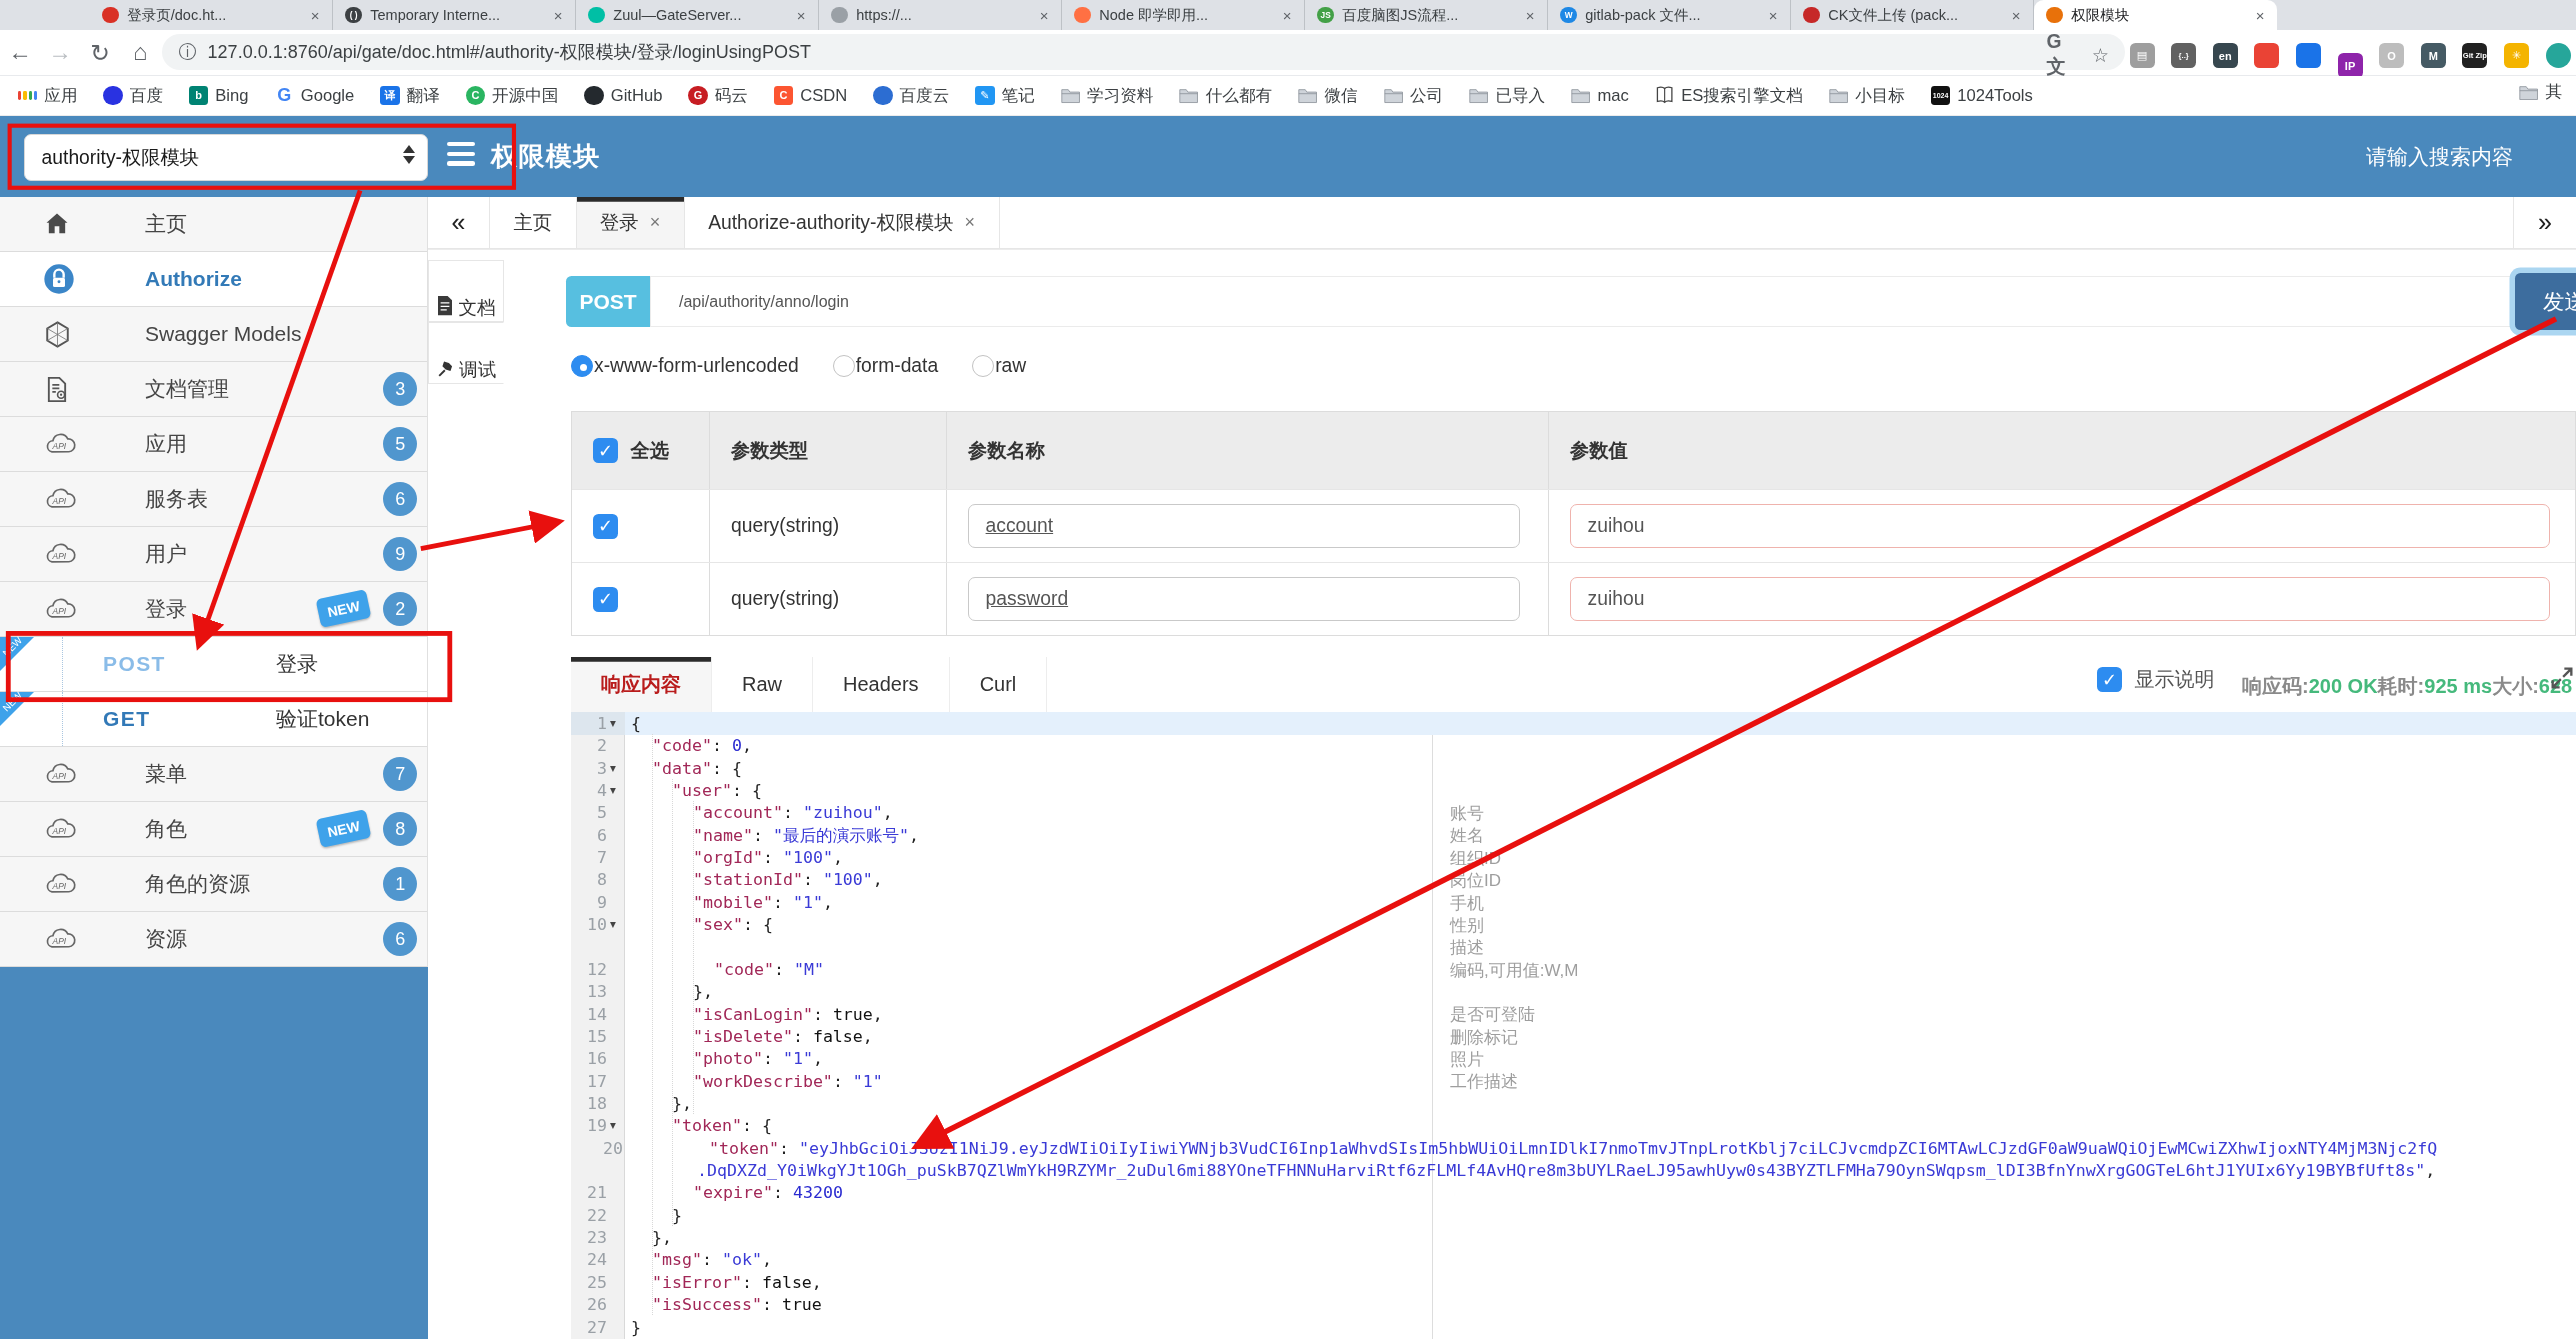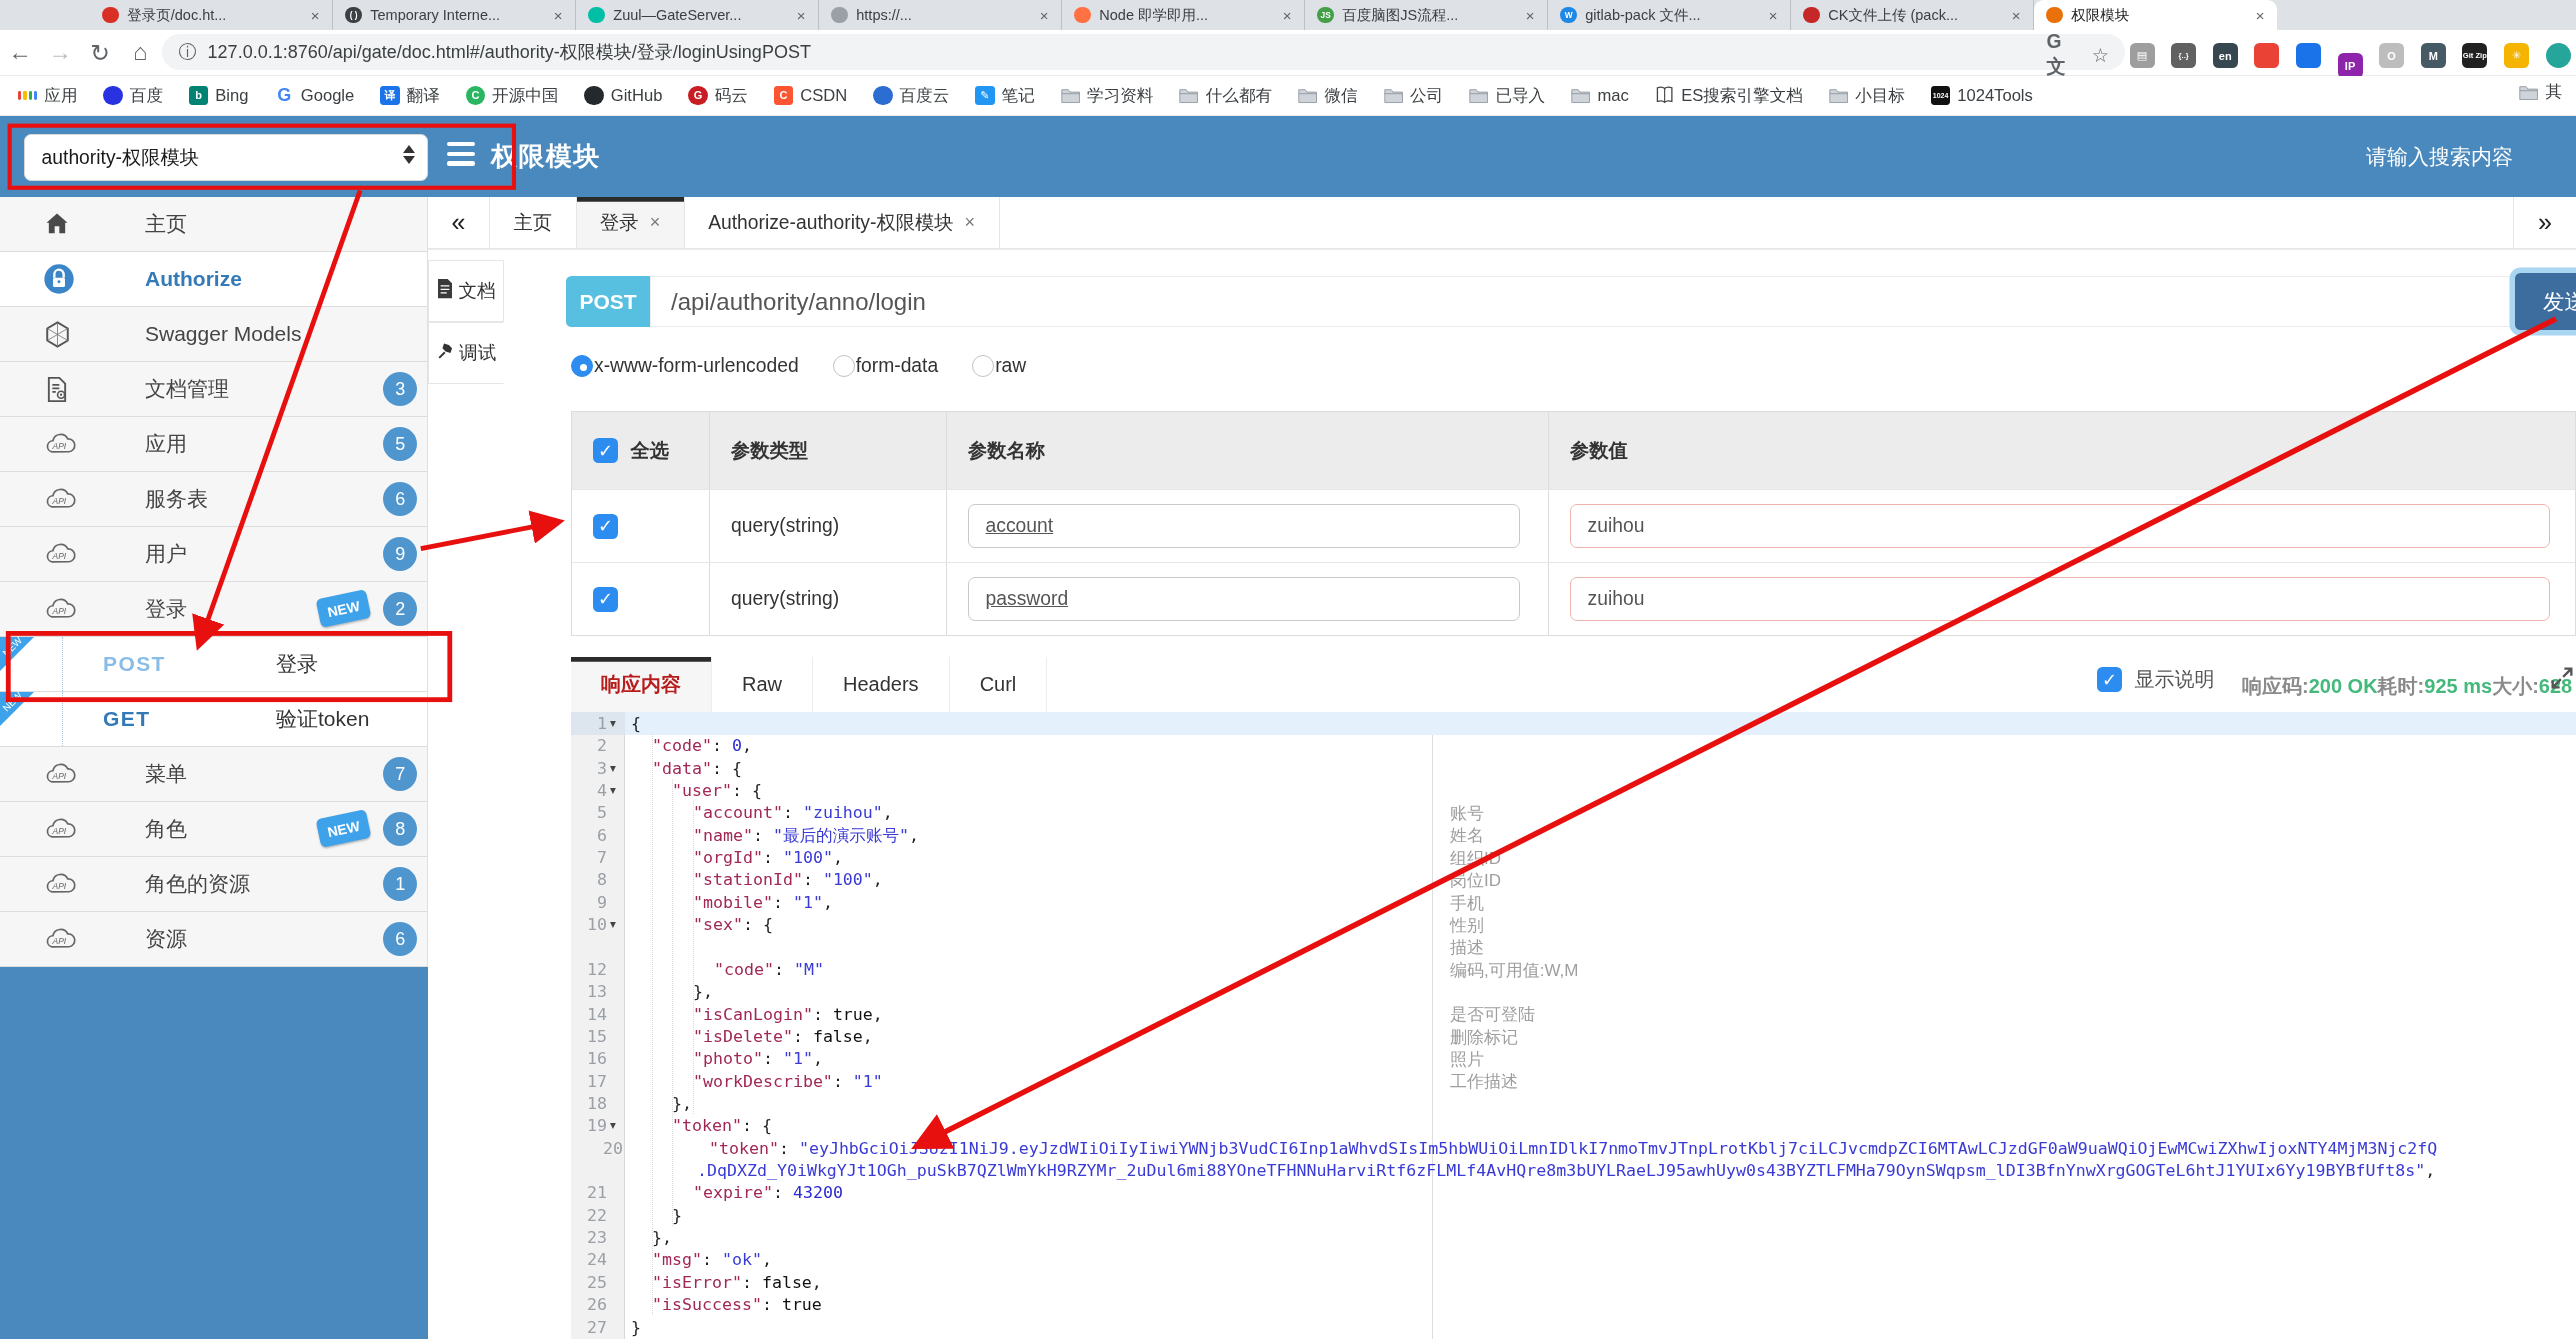--- a/index.html
+++ b/index.html
@@ -62,25 +62,25 @@
   .ribbon span{position:absolute;left:0.7px;top:-30px;color:#fff;font-size:9.7px;transform:rotate(-45deg);}
   
   .mtabbar{left:428px;top:197px;width:2148px;height:52px;background:#fff;border-bottom:0.7px solid #e6e6e6;display:flex;box-sizing:border-box;}
   .navcell{width:62px;border-right:0.7px solid #e6e6e6;display:flex;align-items:center;justify-content:center;font-size:25px;color:#222;flex:none;box-sizing:border-box;}
   .mtab{padding:0 23.5px;border-right:0.7px solid #e6e6e6;display:flex;align-items:center;font-size:19.3px;color:#333;gap:11px;box-sizing:border-box;white-space:nowrap;}
   .mtab .x{color:#777;font-size:18px;}
   .mtab.active{background:#f5f5f5;box-shadow:inset 0 4.8px 0 #2b2b2b;}
   .navcell-r{position:absolute;right:0;top:197px;width:63px;height:52px;background:#fff;border-left:0.7px solid #e6e6e6;border-bottom:0.7px solid #e6e6e6;
              display:flex;align-items:center;justify-content:center;font-size:25px;color:#222;box-sizing:border-box;}
   
-  .vtab{width:76px;height:62px;background:#fff;border:0.7px solid #e6e6e6;box-sizing:border-box;display:flex;align-items:center;justify-content:center;gap:4.1px;font-size:18.6px;color:#333;}
+  .vtab{width:76px;height:62px;background:#fff;border:0.7px solid #e6e6e6;box-sizing:border-box;display:flex;align-items:flex-end;justify-content:center;gap:4.1px;font-size:18.6px;color:#333;}
   .vtab.active{border-right-color:#fff;z-index:3;}
   
   .postbadge{left:566px;top:276px;width:84px;height:51px;background:#57bfe0;border-radius:5.5px 0 0 5.5px;color:#fff;font-size:21px;font-weight:bold;display:flex;align-items:center;justify-content:center;}
-  .urlfield{left:650px;top:276px;width:1865px;height:51px;border:0.7px solid #ebebeb;box-sizing:border-box;display:flex;align-items:center;padding-left:20px;font-size:24px;color:#555;background:#fff;}
+  .urlfield{left:650px;top:276px;width:1865px;height:51px;border:0.7px solid #ebebeb;box-sizing:border-box;display:flex;align-items:center;padding-left:28px;font-size:16px;color:#555;background:#fff;}
   .sendbtn{left:2515px;top:273px;width:117px;height:57px;background:#3d6d9e;border-radius:5.5px;color:#fff;font-size:21.4px;display:flex;align-items:center;padding-left:28px;box-sizing:border-box;
            box-shadow:0 0 0 5.5px #abd6f1;}
   .radios{left:571px;top:355px;display:flex;align-items:center;gap:1px;font-size:19.3px;color:#333;}
   .radio{width:22px;height:22px;border-radius:50%;box-sizing:border-box;border:1.4px solid #c3c3c3;background:#fff;flex:none;position:relative;}
   .radio.sel{background:#2d8cf0;border-color:#2d8cf0;}
   .radio.sel::after{content:"";position:absolute;left:7.6px;top:7.6px;width:7px;height:7px;border-radius:50%;background:#fff;}
   .rgap{width:32px;}
   
   .ptable{left:571px;top:411px;width:2005px;border:0.7px solid #dcdcdc;box-sizing:border-box;}
   .prow{display:flex;align-items:center;height:72px;background:#fff;border-top:0.7px solid #e6e6e6;}

